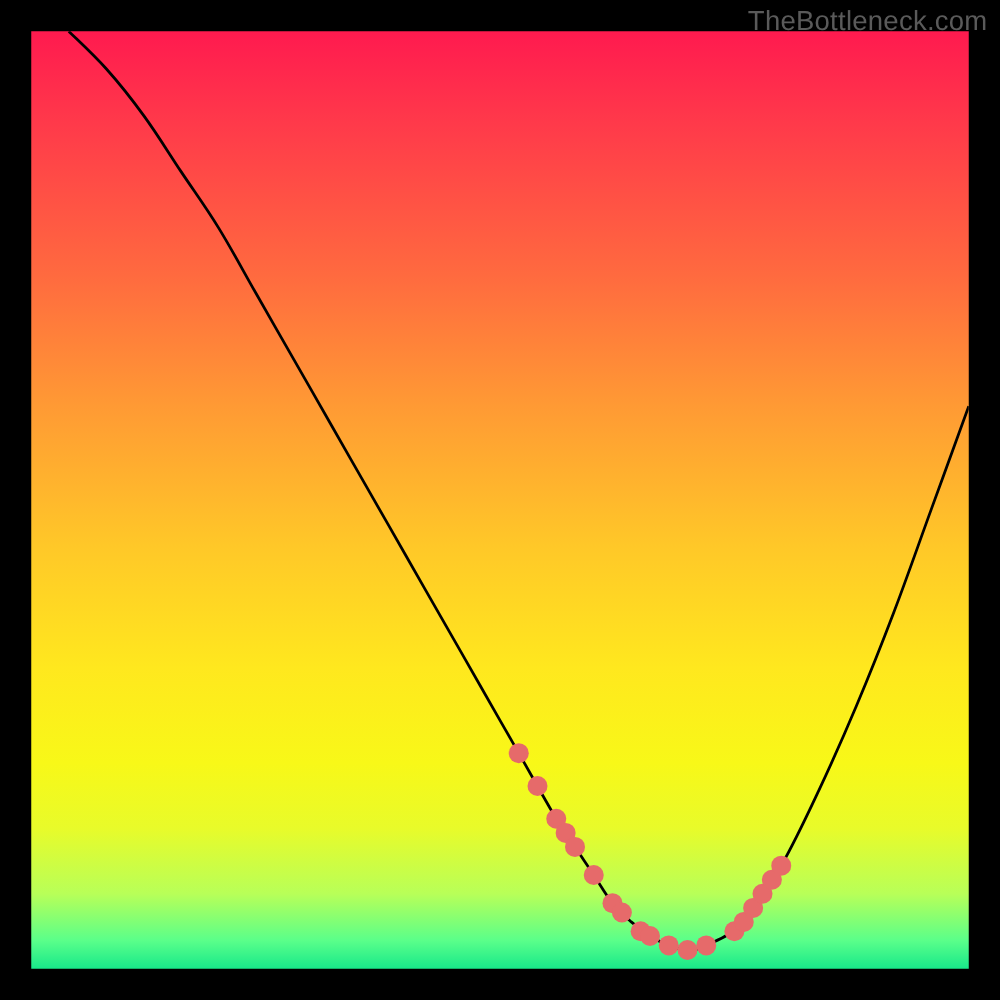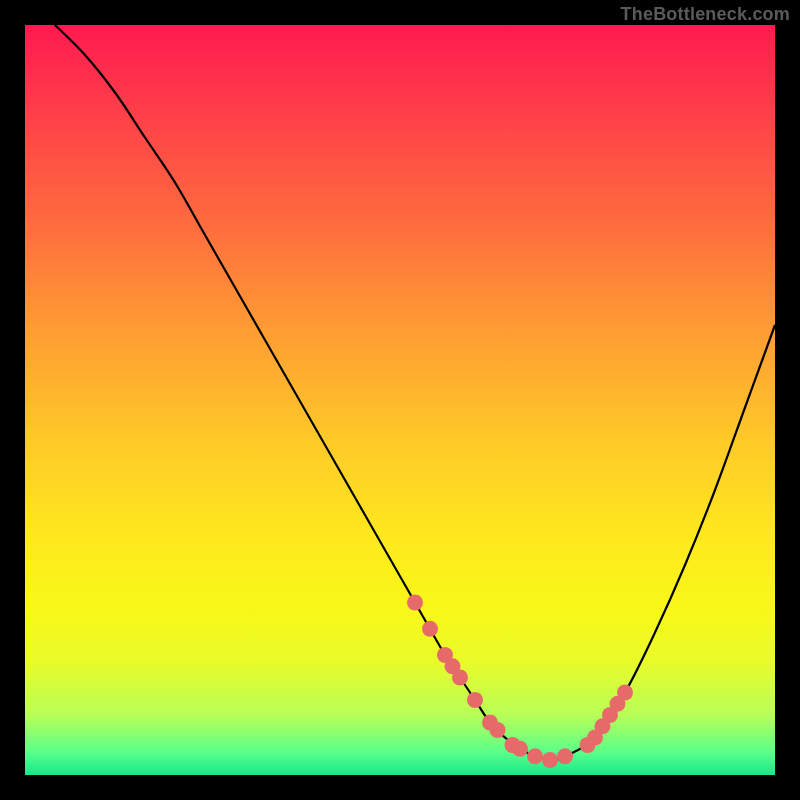--- a/index.html
+++ b/index.html
@@ -39,22 +39,22 @@
       #b8ff58 92%,
       #5aff8a 97%,
       #18e88a 100%
     );
   }
   .watermark {
     position: absolute;
     top: 4px;
     right: 10px;
     color: #5a5a5a;
-    font-size: 18px;
-    font-weight: 700;
+    font-size: 22px;
+    font-weight: 400;
     letter-spacing: 0.2px;
     user-select: none;
   }
   svg.curve {
     position: absolute;
     left: 0;
     top: 0;
     width: 750px;
     height: 750px;
   }

